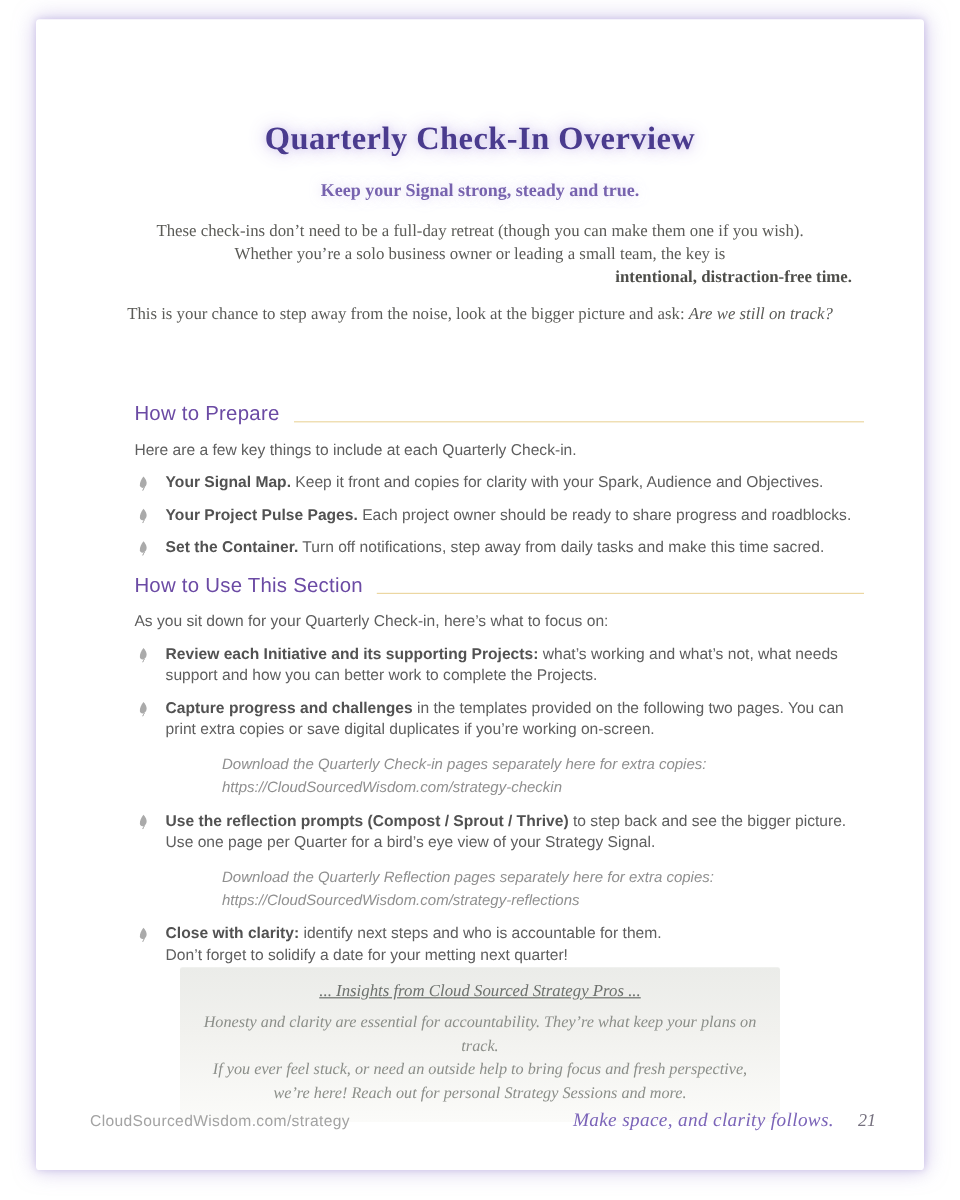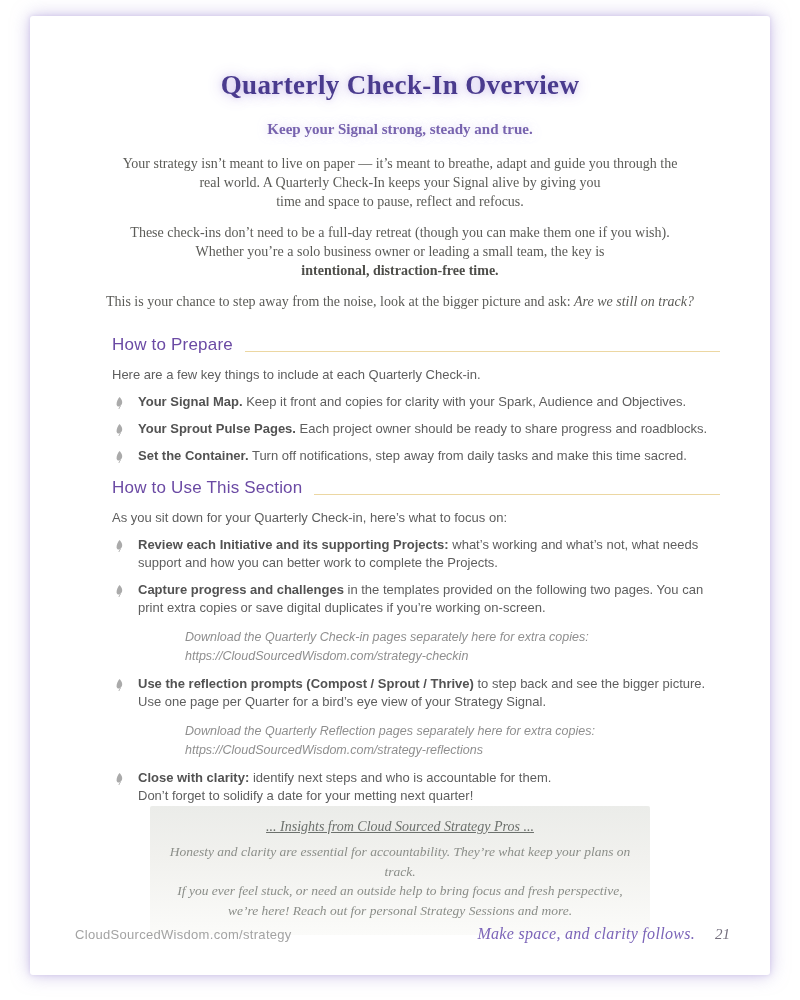--- a/index.html
+++ b/index.html
@@ -5,42 +5,42 @@
   html,body{margin:0;padding:0;}
   body{
     width:800px;height:1000px;position:relative;overflow:hidden;
     background:#ffffff;
     font-family:"Liberation Sans", sans-serif;
   }
   .page{
     position:absolute;left:30px;top:16px;width:740px;height:959px;
     background:#ffffff;border-radius:3px;box-sizing:border-box;
     box-shadow:0 0 18px rgba(164,146,214,0.55), 0 0 5px rgba(164,146,214,0.35);
-    padding-top:54px;
+    padding-top:84px;
   }
   
   .title{
     margin:0;text-align:center;
     font-family:"Liberation Serif", serif;font-weight:600;
     font-size:27px;letter-spacing:0.4px;color:#4a3b8e;
     text-shadow:0 0 14px rgba(186,168,230,0.85), 0 0 5px rgba(230,222,245,0.9);
   }
   .subtitle{
     margin-top:20px;text-align:center;
     font-family:"Liberation Serif", serif;font-weight:600;
     font-size:15px;color:#7763ae;
     text-shadow:0 0 10px rgba(200,188,235,0.6);
   }
   .serif-p{
     margin:12px 60px 0;text-align:center;
     font-family:"Liberation Serif", serif;
     font-size:14px;line-height:19px;color:#5b5b57;
   }
   .serif-p:first-of-type{margin-top:16px;}
-  .serif-p .block{display:block;}
+  .serif-p .block{display:block;text-align:right;}
   .serif-p b{color:#4e4e4a;}
   
   .abs{position:absolute;left:82px;right:50px;}
   #sec-prepare{top:319px;}
   #sec-use{top:462px;}
   .sec-head{display:flex;}
   .sec-title{
     font-size:17px;letter-spacing:0.2px;color:#6b4aa4;font-weight:400;
   }
   .rule{
@@ -93,21 +93,20 @@
   .leaf svg{display:block;}
 </style>
 </head>
 <body>
 
 <div class="page">
 
   <h1 class="title">Quarterly Check-In Overview</h1>
   <div class="subtitle">Keep your Signal strong, steady and true.</div>
 
-  <p class="serif-p">Your strategy isn’t meant to live on paper — it’s meant to breathe, adapt and guide you through the<br>real world. A Quarterly Check-In keeps your Signal alive by giving you<br>time and space to pause, reflect and refocus.</p>
 
   <p class="serif-p"><span>These check-ins don’t need to be a full-day retreat (though you can make them one if you wish).<br>Whether you’re a solo business owner or leading a small team, the key is</span><b class="block">intentional, distraction-free time.</b></p>
 
   <p class="serif-p"><span>This is your chance to step away from the noise, look at the bigger picture and ask:</span> <i>Are we still on track?</i></p>
 
   <section class="abs" id="sec-prepare">
     <div class="sec-head">
       <span class="sec-title">How to Prepare</span>
       <span class="rule"></span>
     </div>
@@ -122,21 +121,21 @@
         </span>
       <span class="btext"><b>Your Signal Map.</b> <span>Keep it front and copies for clarity with your Spark, Audience and Objectives.</span></span>
     </div>
     <div class="bullet">
       <span class="leaf">
           <svg width="11" height="14" viewBox="0 0 12 15">
             <path d="M6 1 C9 4 10.2 8 7.2 10.6 C5.2 12.2 3 11.2 2.8 9.1 C2.6 6.6 4 3.6 6 1 Z" fill="#aaaaaa"></path>
             <path d="M7 10.8 C6.3 11.9 5.7 12.9 5.4 13.9" stroke="#9a9a9a" stroke-width="0.9" fill="none"></path>
           </svg>
         </span>
-      <span class="btext"><b>Your Sprout Pulse Pages.</b> <span>Each project owner should be ready to share progress and roadblocks.</span></span>
+      <span class="btext"><b>Your Project Pulse Pages.</b> <span>Each project owner should be ready to share progress and roadblocks.</span></span>
     </div>
     <div class="bullet">
       <span class="leaf">
           <svg width="11" height="14" viewBox="0 0 12 15">
             <path d="M6 1 C9 4 10.2 8 7.2 10.6 C5.2 12.2 3 11.2 2.8 9.1 C2.6 6.6 4 3.6 6 1 Z" fill="#aaaaaa"></path>
             <path d="M7 10.8 C6.3 11.9 5.7 12.9 5.4 13.9" stroke="#9a9a9a" stroke-width="0.9" fill="none"></path>
           </svg>
         </span>
       <span class="btext"><b>Set the Container.</b> <span>Turn off notifications, step away from daily tasks and make this time sacred.</span></span>
     </div>

